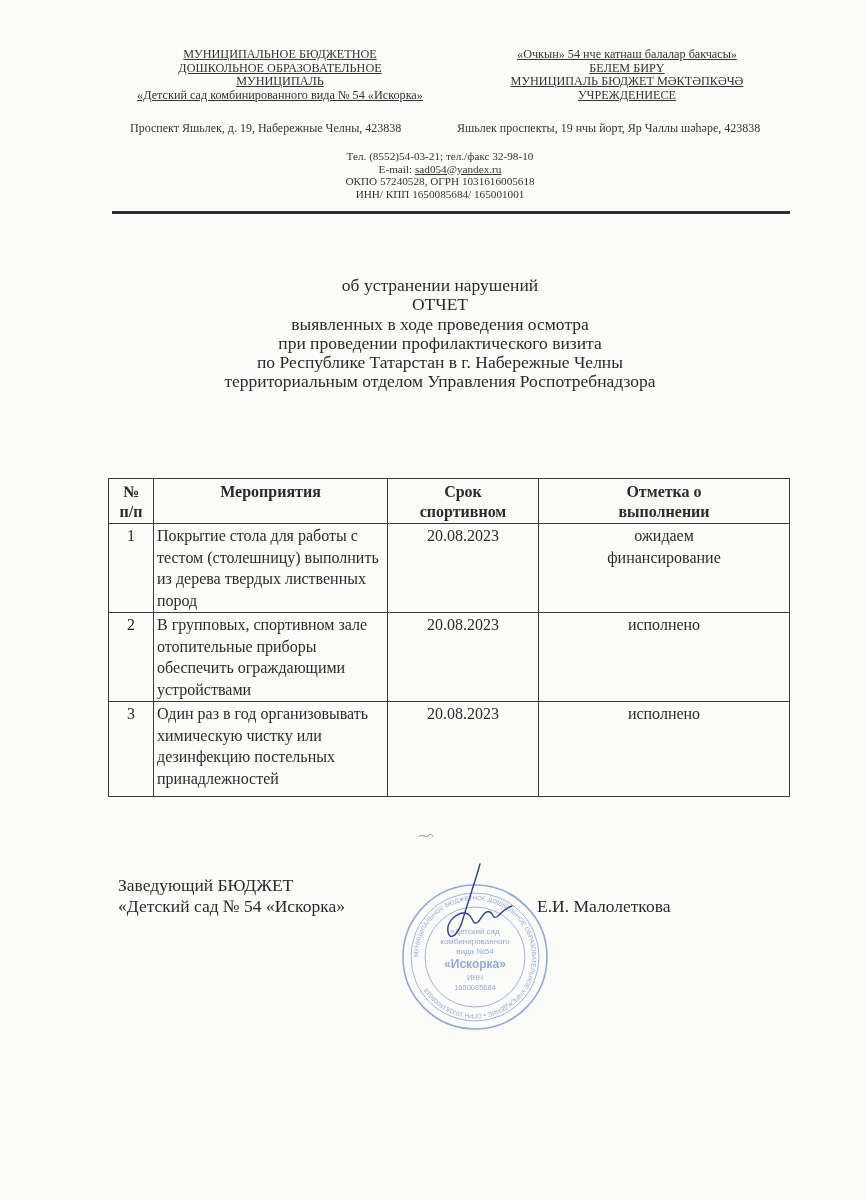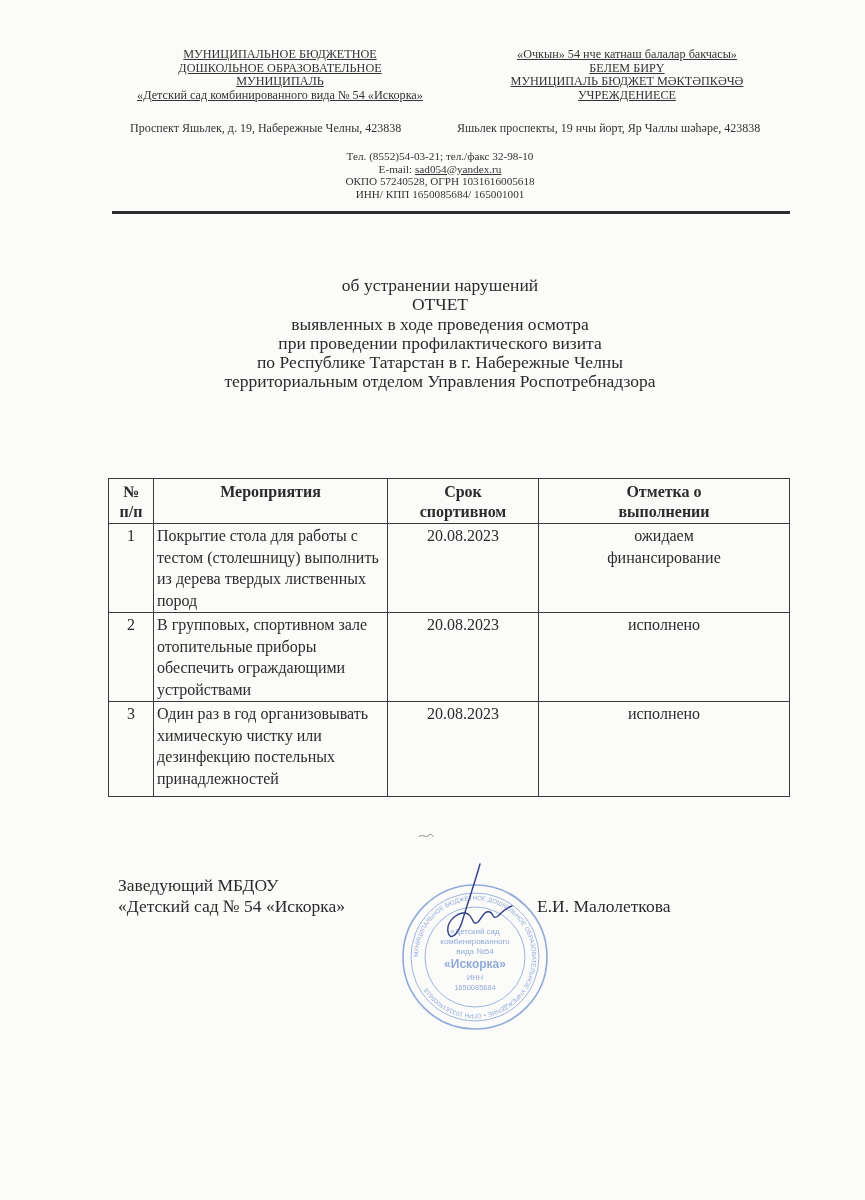--- a/index.html
+++ b/index.html
@@ -115,21 +115,21 @@
       <td class="c-act">Один раз в год организовывать химическую чистку или дезинфекцию постельных принадлежностей</td>
       <td class="c-date">20.08.2023</td>
       <td class="c-mark">
           <div>исполнено</div>
         </td>
     </tr>
   </tbody>
 </table>
 
 <div class="abs sig">
-  <div>Заведующий МБДОУ</div>
+  <div>Заведующий БЮДЖЕТ</div>
   <div>«Детский сад № 54 «Искорка»</div>
 </div>
 <div class="abs signame">Е.И. Малолеткова</div>
 
 <svg class="abs stamp" viewBox="0 0 150 150">
   <circle cx="75" cy="75" r="72" fill="none" stroke="#6f8fcf" stroke-width="1.6"></circle>
   <circle cx="75" cy="75" r="64" fill="none" stroke="#7d9bd6" stroke-width="1"></circle>
   <circle cx="75" cy="75" r="50" fill="none" stroke="#7d9bd6" stroke-width="1"></circle>
   <defs>
     <path id="ring" d="M75,75 m-57,0 a57,57 0 1,1 114,0 a57,57 0 1,1 -114,0"></path>

